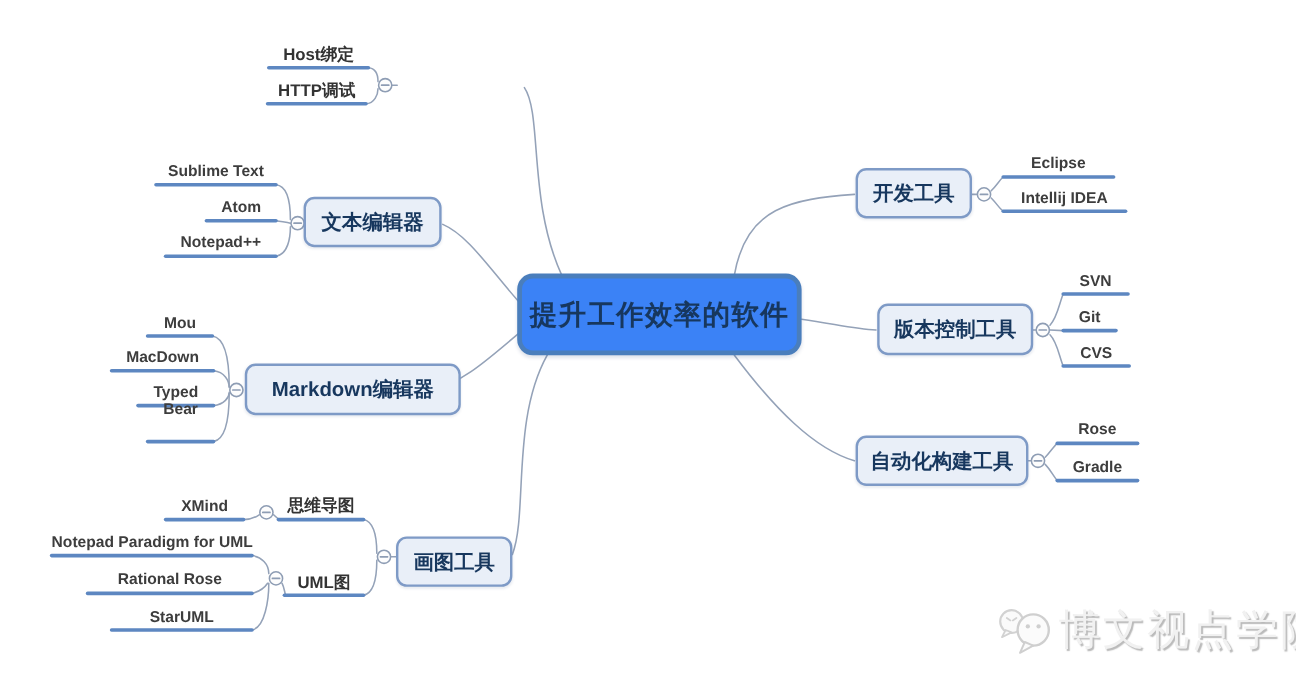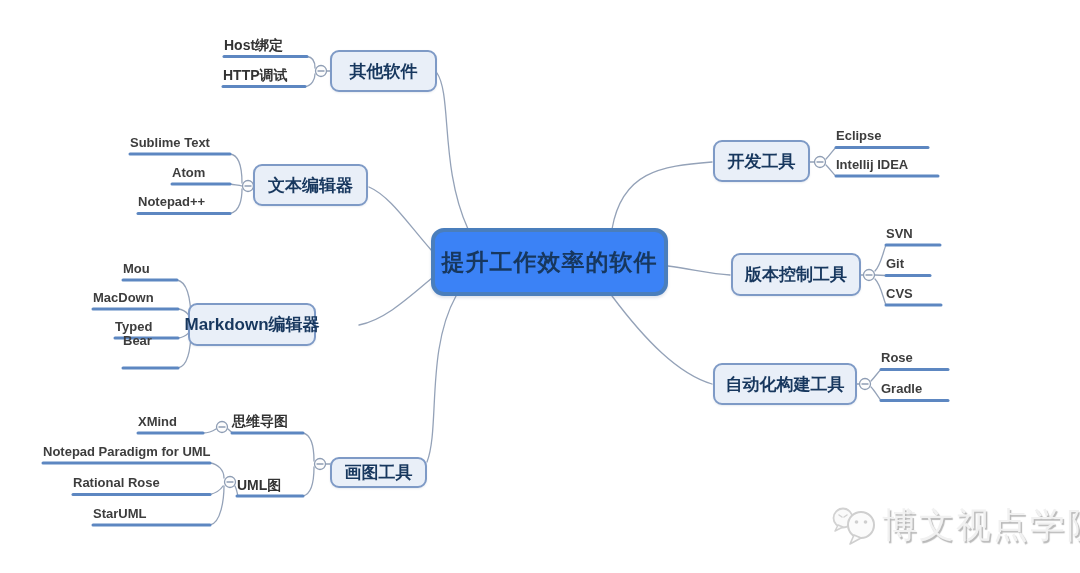--- a/index.html
+++ b/index.html
@@ -16,21 +16,21 @@
     position:absolute;display:flex;align-items:center;justify-content:center;
     background:#e9eff8;border:2px solid #7e9ac6;border-radius:9px;
     color:#17375e;font-weight:bold;font-size:17px;white-space:nowrap;
     box-shadow:0 1px 2px rgba(40,70,120,0.10);box-sizing:border-box;
   }
   .node.root{
     background:#3b82f6;border:4px solid #4a7ebc;border-radius:13px;
     font-size:23px;letter-spacing:1px;box-shadow:0 2px 3px rgba(40,70,120,0.15);
   }
   .leaf{
-    position:absolute;height:18px;line-height:18px;
+    position:absolute;height:18px;line-height:18px;text-align:center;
     font-size:13px;font-weight:bold;color:#3d3d3d;white-space:nowrap;
   }
   .leaf.cjk{font-size:14px;color:#333;}
   .watermark{position:absolute;display:flex;align-items:center;}
   .watermark .wm-text{
     font-size:35px;letter-spacing:2px;color:#f1f1f1;white-space:nowrap;
     text-shadow:1.5px 1.5px 1px #b9b9b9, -0.5px -0.5px 0 #ffffff;
   }
 </style>
 </head>
@@ -146,24 +146,23 @@
         <path class="m" d="M866 275 H872"></path>
     </g>
     <g>
       <circle class="c" cx="865" cy="384" r="5.5"></circle>
         <path class="m" d="M862 384 H868"></path>
     </g>
   </svg>
 
   <div class="node root" style="left:431px;top:228px;width:237px;height:68px;">提升工作效率的软件</div>
 
-  <div class="node" style="left:330px;top:50px;width:107px;height:42px;">其他软件</div>
   <div class="node" style="left:253px;top:164px;width:115px;height:42px;">文本编辑器</div>
-  <div class="node" style="left:188px;top:303px;width:128px;height:43px;">Markdown编辑器</div>
-  <div class="node" style="left:330px;top:457px;width:97px;height:31px;">画图工具</div>
+  <div class="node" style="left:204px;top:303px;width:180px;height:43px;">Markdown编辑器</div>
+  <div class="node" style="left:330px;top:447px;width:97px;height:42px;">画图工具</div>
   <div class="node" style="left:713px;top:140px;width:97px;height:42px;">开发工具</div>
   <div class="node" style="left:731px;top:253px;width:130px;height:43px;">版本控制工具</div>
   <div class="node" style="left:713px;top:363px;width:144px;height:42px;">自动化构建工具</div>
 
   <div class="leaf cjk" style="left:224px;top:36px;width:83px;">Host绑定</div>
   <div class="leaf cjk" style="left:223px;top:66px;width:82px;">HTTP调试</div>
 
   <div class="leaf" style="left:130px;top:134px;width:100px;">Sublime Text</div>
   <div class="leaf" style="left:172px;top:164px;width:58px;">Atom</div>
   <div class="leaf" style="left:138px;top:193px;width:92px;">Notepad++</div>

